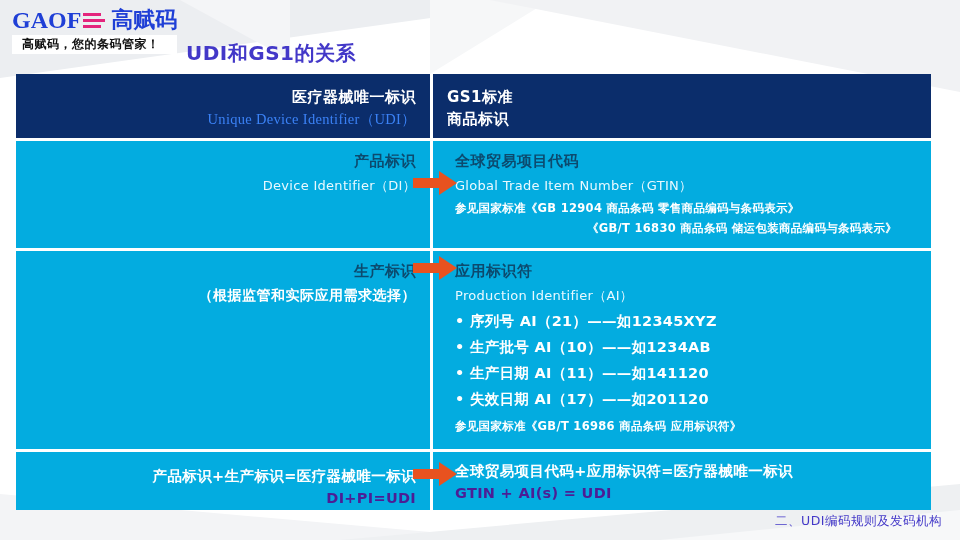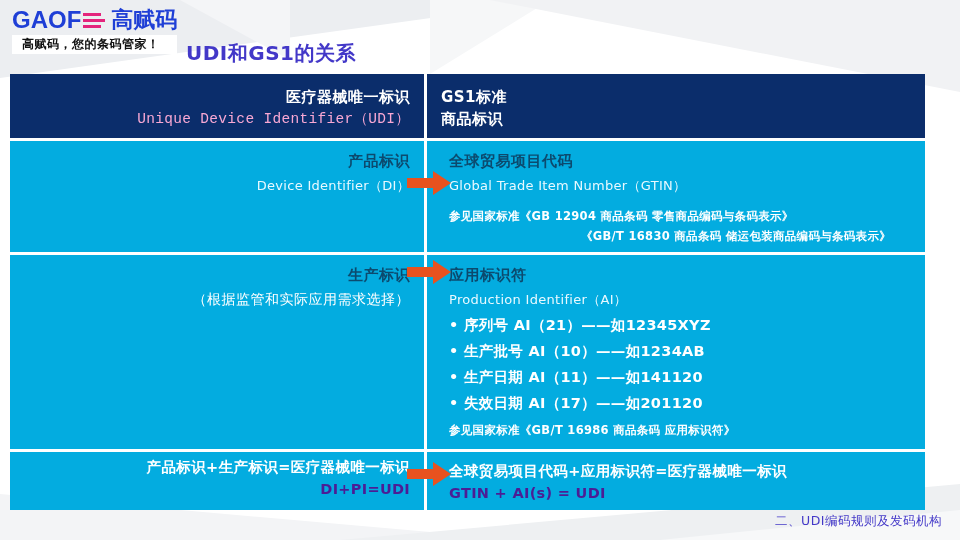--- a/index.html
+++ b/index.html
@@ -24,21 +24,21 @@
       border-bottom:56px solid #eef0f2;border-left:620px solid transparent;}
   .p6{bottom:0;right:0;width:0;height:0;
       border-bottom:30px solid #f7f8f9;border-left:300px solid transparent;}
   .p7{top:0;left:180px;width:0;height:0;
       border-top:60px solid #f4f5f7;border-left:110px solid transparent;}
 
   
   .logo-wrap{position:absolute;left:12px;top:6px;z-index:6;}
   .logo-row{display:flex;align-items:center;height:28px;}
   .logo-text{
-    font-family:Liberation Sans, sans-serif;
+    font-family:Liberation Serif, serif;
     font-weight:bold;font-size:24px;letter-spacing:0px;
     color:#1f3fd6;line-height:24px;
   }
   .logo-mark{display:flex;flex-direction:column;justify-content:center;
              gap:3px;margin:0 4px 0 2px;}
   .logo-mark i{display:block;height:3px;background:#e4247c;border-radius:0;}
   .logo-mark i:nth-child(1){width:18px;}
   .logo-mark i:nth-child(2){width:22px;}
   .logo-mark i:nth-child(3){width:18px;}
   .logo-cn{
@@ -55,56 +55,56 @@
 
   
   .slide-title{
     position:absolute;left:186px;top:40px;z-index:6;
     font-family:"DejaVu Sans",sans-serif;
     font-size:20px;font-weight:bold;color:#4338c8;letter-spacing:0.5px;
   }
 
   
   .table{
-    position:absolute;left:10px;top:74px;width:915px;height:436px;
+    position:absolute;left:16px;top:74px;width:915px;height:436px;
     background:#ffffff;z-index:4;
     display:flex;flex-direction:column;gap:3px;
     box-sizing:border-box;
   }
   .row{display:flex;gap:3px;position:relative;}
   .cell{box-sizing:border-box;}
   .col-left{width:414px;flex:none;}
   .col-right{flex:1;}
 
   .hdr{background:#0b2d6b;}
   .body-cell{background:#03ace0;}
 
   
   .r-header{height:64px;}
   .r-header .cell{padding:12px 14px;}
   .hdr-left{text-align:right;}
   .hdr-cn{font-family:"DejaVu Sans",sans-serif;font-size:15px;font-weight:bold;
           color:#ffffff;line-height:22px;letter-spacing:0.5px;}
-  .hdr-en{font-family:Liberation Mono, monospace;font-size:14.5px;color:#f9a8d4;
+  .hdr-en{font-family:Liberation Serif, serif;font-size:14.5px;color:#3b82f6;
           line-height:22px;letter-spacing:0.3px;}
   .hdr-right{text-align:left;}
 
   
   .r-di{height:114px;}
   .r-pi{height:212px;}
   .r-sum{height:58px;}
 
   .left-pad{padding:9px 14px 6px 14px;text-align:right;}
   .right-pad{padding:9px 12px 6px 22px;text-align:left;}
 
   .cn-big{font-family:"DejaVu Sans",sans-serif;font-size:15px;font-weight:bold;
           color:#0c4a6e;line-height:23px;letter-spacing:0.5px;}
   .en-big{font-family:"DejaVu Sans",sans-serif;font-size:13px;color:#e9f9ff;
           line-height:25px;letter-spacing:0.3px;}
-  .cn-note{font-family:"DejaVu Sans",sans-serif;font-size:14px;font-weight:normal;
+  .cn-note{font-family:"DejaVu Sans",sans-serif;font-size:14px;font-weight:bold;
            color:#ffffff;line-height:25px;letter-spacing:0.5px;}
   .ref{font-family:"DejaVu Sans",sans-serif;font-size:11.5px;font-weight:bold;
        color:#ffffff;line-height:20px;letter-spacing:0.3px;}
   .ref.indent{text-align:right;padding-right:22px;}
   .bullet{font-family:"DejaVu Sans",sans-serif;font-size:14.5px;font-weight:bold;
           color:#ffffff;line-height:26px;letter-spacing:0.3px;}
 
   .sum-cn{font-family:"DejaVu Sans",sans-serif;font-size:14.5px;font-weight:bold;
           color:#ffffff;line-height:22px;letter-spacing:0.4px;}
   .sum-en{font-family:"DejaVu Sans",sans-serif;font-size:14.5px;color:#4c1d95;
@@ -165,21 +165,21 @@
   </div>
 
   <div class="row r-di">
     <div class="cell col-left body-cell left-pad">
       <div class="cn-big">产品标识</div>
       <div class="en-big">Device Identifier（DI）</div>
     </div>
     <div class="cell col-right body-cell right-pad">
       <div class="cn-big">全球贸易项目代码</div>
       <div class="en-big">Global Trade Item Number（GTIN）</div>
-      <div class="ref" style="margin-top:8px">参见国家标准《GB 12904 商品条码  零售商品编码与条码表示》</div>
+      <div class="ref" style="margin-top:0">参见国家标准《GB 12904 商品条码  零售商品编码与条码表示》</div>
       <div class="ref indent">《GB/T 16830 商品条码 储运包装商品编码与条码表示》</div>
     </div>
     <span class="arrow" style="left:397px;top:30px;">
       <svg viewBox="0 0 44 24">
           <path d="M0 7 H26 V0 L44 12 L26 24 V17 H0 Z" fill="#e8521f"></path>
         </svg>
     </span>
   </div>
 
   <div class="row r-pi">
@@ -197,21 +197,21 @@
       <div class="ref" style="margin-top:4px">参见国家标准《GB/T 16986 商品条码 应用标识符》</div>
     </div>
     <span class="arrow" style="left:397px;top:5px;">
       <svg viewBox="0 0 44 24">
           <path d="M0 7 H26 V0 L44 12 L26 24 V17 H0 Z" fill="#e8521f"></path>
         </svg>
     </span>
   </div>
 
   <div class="row r-sum">
-    <div class="cell col-left body-cell left-pad" style="padding-top:4px">
+    <div class="cell col-left body-cell left-pad" style="padding-top:13px">
       <div class="sum-cn">产品标识+生产标识=医疗器械唯一标识</div>
       <div class="sum-en">DI+PI=UDI</div>
     </div>
     <div class="cell col-right body-cell right-pad" style="padding-top:8px">
       <div class="sum-cn">全球贸易项目代码+应用标识符=医疗器械唯一标识</div>
       <div class="sum-en">GTIN + AI(s) = UDI</div>
     </div>
     <span class="arrow" style="left:397px;top:10px;">
       <svg viewBox="0 0 44 24">
           <path d="M0 7 H26 V0 L44 12 L26 24 V17 H0 Z" fill="#e8521f"></path>

